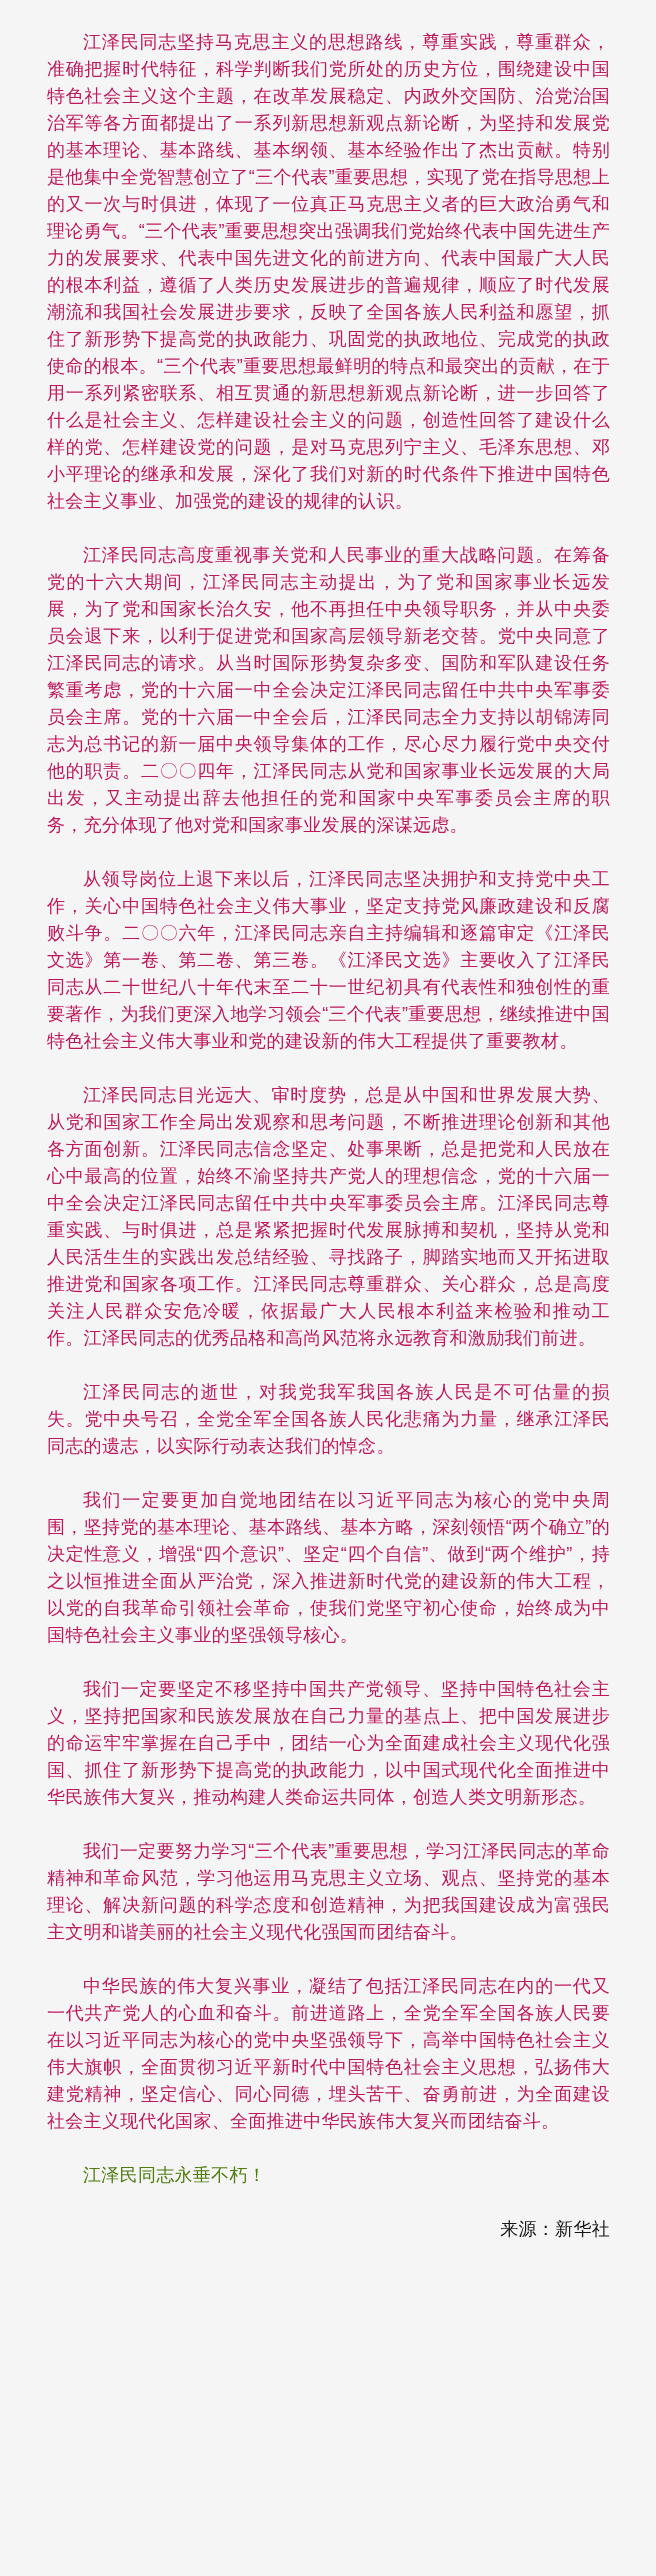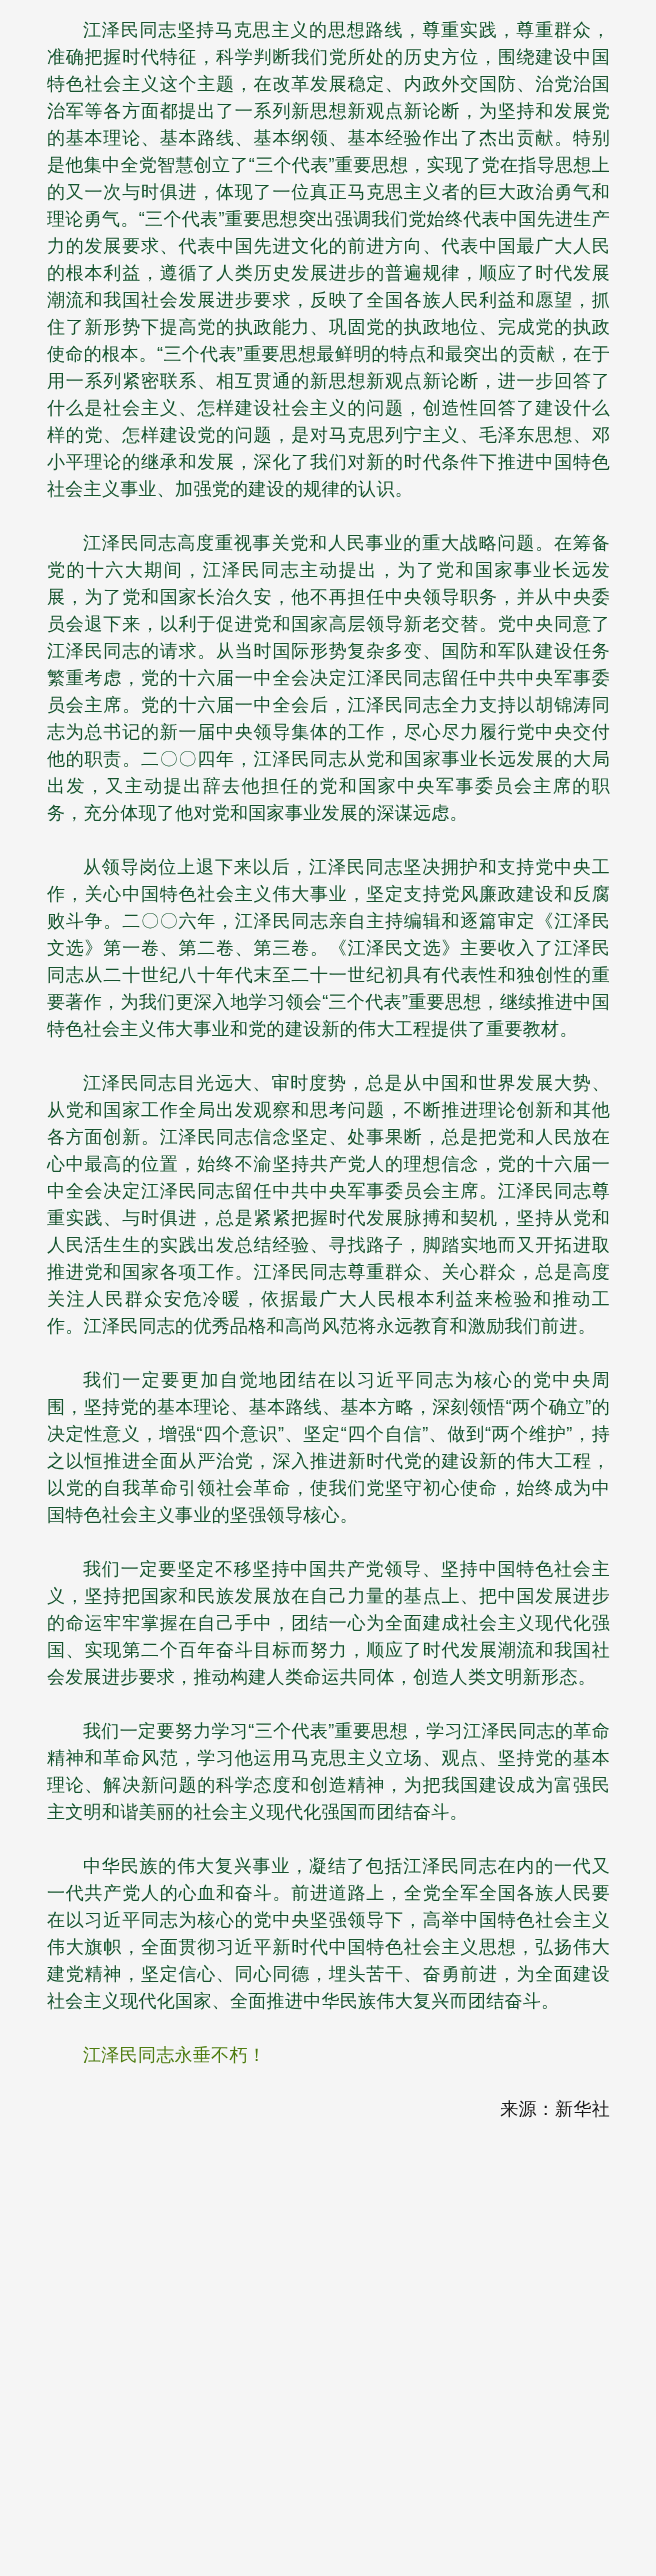--- a/index.html
+++ b/index.html
@@ -14,24 +14,24 @@
     background: #f5f5f5;
     overflow: hidden;
     margin: 0 auto;
     font-family: "Liberation Sans", "DejaVu Sans", sans-serif;
   }
   .article {
     box-sizing: border-box;
     padding: 16.5px 47px 22px 47px;
   }
   .para {
-    margin: 0 0 27px 0;
+    margin: 12px 0 27px 0;
     font-size: 18px;
     line-height: 27px;
-    color: #14532d;
+    color: #be185d;
     text-align: justify;
     text-justify: inter-ideograph;
     text-indent: 2em;
     letter-spacing: 0.3px;
     word-break: break-all;
   }
   .closing {
     margin: 0 0 27px 0;
     font-size: 18px;
     line-height: 27px;
@@ -50,21 +50,22 @@
 </style>
 </head>
 <body>
 
 <div class="page">
   <div class="article">
     <p class="para">江泽民同志坚持马克思主义的思想路线，尊重实践，尊重群众，准确把握时代特征，科学判断我们党所处的历史方位，围绕建设中国特色社会主义这个主题，在改革发展稳定、内政外交国防、治党治国治军等各方面都提出了一系列新思想新观点新论断，为坚持和发展党的基本理论、基本路线、基本纲领、基本经验作出了杰出贡献。特别是他集中全党智慧创立了“三个代表”重要思想，实现了党在指导思想上的又一次与时俱进，体现了一位真正马克思主义者的巨大政治勇气和理论勇气。“三个代表”重要思想突出强调我们党始终代表中国先进生产力的发展要求、代表中国先进文化的前进方向、代表中国最广大人民的根本利益，遵循了人类历史发展进步的普遍规律，顺应了时代发展潮流和我国社会发展进步要求，反映了全国各族人民利益和愿望，抓住了新形势下提高党的执政能力、巩固党的执政地位、完成党的执政使命的根本。“三个代表”重要思想最鲜明的特点和最突出的贡献，在于用一系列紧密联系、相互贯通的新思想新观点新论断，进一步回答了什么是社会主义、怎样建设社会主义的问题，创造性回答了建设什么样的党、怎样建设党的问题，是对马克思列宁主义、毛泽东思想、邓小平理论的继承和发展，深化了我们对新的时代条件下推进中国特色社会主义事业、加强党的建设的规律的认识。</p>
     <p class="para">江泽民同志高度重视事关党和人民事业的重大战略问题。在筹备党的十六大期间，江泽民同志主动提出，为了党和国家事业长远发展，为了党和国家长治久安，他不再担任中央领导职务，并从中央委员会退下来，以利于促进党和国家高层领导新老交替。党中央同意了江泽民同志的请求。从当时国际形势复杂多变、国防和军队建设任务繁重考虑，党的十六届一中全会决定江泽民同志留任中共中央军事委员会主席。党的十六届一中全会后，江泽民同志全力支持以胡锦涛同志为总书记的新一届中央领导集体的工作，尽心尽力履行党中央交付他的职责。二〇〇四年，江泽民同志从党和国家事业长远发展的大局出发，又主动提出辞去他担任的党和国家中央军事委员会主席的职务，充分体现了他对党和国家事业发展的深谋远虑。</p>
     <p class="para">从领导岗位上退下来以后，江泽民同志坚决拥护和支持党中央工作，关心中国特色社会主义伟大事业，坚定支持党风廉政建设和反腐败斗争。二〇〇六年，江泽民同志亲自主持编辑和逐篇审定《江泽民文选》第一卷、第二卷、第三卷。《江泽民文选》主要收入了江泽民同志从二十世纪八十年代末至二十一世纪初具有代表性和独创性的重要著作，为我们更深入地学习领会“三个代表”重要思想，继续推进中国特色社会主义伟大事业和党的建设新的伟大工程提供了重要教材。</p>
     <p class="para">江泽民同志目光远大、审时度势，总是从中国和世界发展大势、从党和国家工作全局出发观察和思考问题，不断推进理论创新和其他各方面创新。江泽民同志信念坚定、处事果断，总是把党和人民放在心中最高的位置，始终不渝坚持共产党人的理想信念，党的十六届一中全会决定江泽民同志留任中共中央军事委员会主席。江泽民同志尊重实践、与时俱进，总是紧紧把握时代发展脉搏和契机，坚持从党和人民活生生的实践出发总结经验、寻找路子，脚踏实地而又开拓进取推进党和国家各项工作。江泽民同志尊重群众、关心群众，总是高度关注人民群众安危冷暖，依据最广大人民根本利益来检验和推动工作。江泽民同志的优秀品格和高尚风范将永远教育和激励我们前进。</p>
+    <p class="para">江泽民同志的逝世，对我党我军我国各族人民是不可估量的损失。党中央号召，全党全军全国各族人民化悲痛为力量，继承江泽民同志的遗志，以实际行动表达我们的悼念。</p>
     <p class="para">我们一定要更加自觉地团结在以习近平同志为核心的党中央周围，坚持党的基本理论、基本路线、基本方略，深刻领悟“两个确立”的决定性意义，增强“四个意识”、坚定“四个自信”、做到“两个维护”，持之以恒推进全面从严治党，深入推进新时代党的建设新的伟大工程，以党的自我革命引领社会革命，使我们党坚守初心使命，始终成为中国特色社会主义事业的坚强领导核心。</p>
-    <p class="para">我们一定要坚定不移坚持中国共产党领导、坚持中国特色社会主义，坚持把国家和民族发展放在自己力量的基点上、把中国发展进步的命运牢牢掌握在自己手中，团结一心为全面建成社会主义现代化强国、实现第二个百年奋斗目标而努力，顺应了时代发展潮流和我国社会发展进步要求，推动构建人类命运共同体，创造人类文明新形态。</p>
+    <p class="para">我们一定要坚定不移坚持中国共产党领导、坚持中国特色社会主义，坚持把国家和民族发展放在自己力量的基点上、把中国发展进步的命运牢牢掌握在自己手中，团结一心为全面建成社会主义现代化强国、抓住了新形势下提高党的执政能力，以中国式现代化全面推进中华民族伟大复兴，推动构建人类命运共同体，创造人类文明新形态。</p>
     <p class="para">我们一定要努力学习“三个代表”重要思想，学习江泽民同志的革命精神和革命风范，学习他运用马克思主义立场、观点、坚持党的基本理论、解决新问题的科学态度和创造精神，为把我国建设成为富强民主文明和谐美丽的社会主义现代化强国而团结奋斗。</p>
     <p class="para">中华民族的伟大复兴事业，凝结了包括江泽民同志在内的一代又一代共产党人的心血和奋斗。前进道路上，全党全军全国各族人民要在以习近平同志为核心的党中央坚强领导下，高举中国特色社会主义伟大旗帜，全面贯彻习近平新时代中国特色社会主义思想，弘扬伟大建党精神，坚定信心、同心同德，埋头苦干、奋勇前进，为全面建设社会主义现代化国家、全面推进中华民族伟大复兴而团结奋斗。</p>
     <p class="closing">江泽民同志永垂不朽！</p>
     <p class="source">来源：新华社</p>
   </div>
 </div>
 
 
 </body></html>

